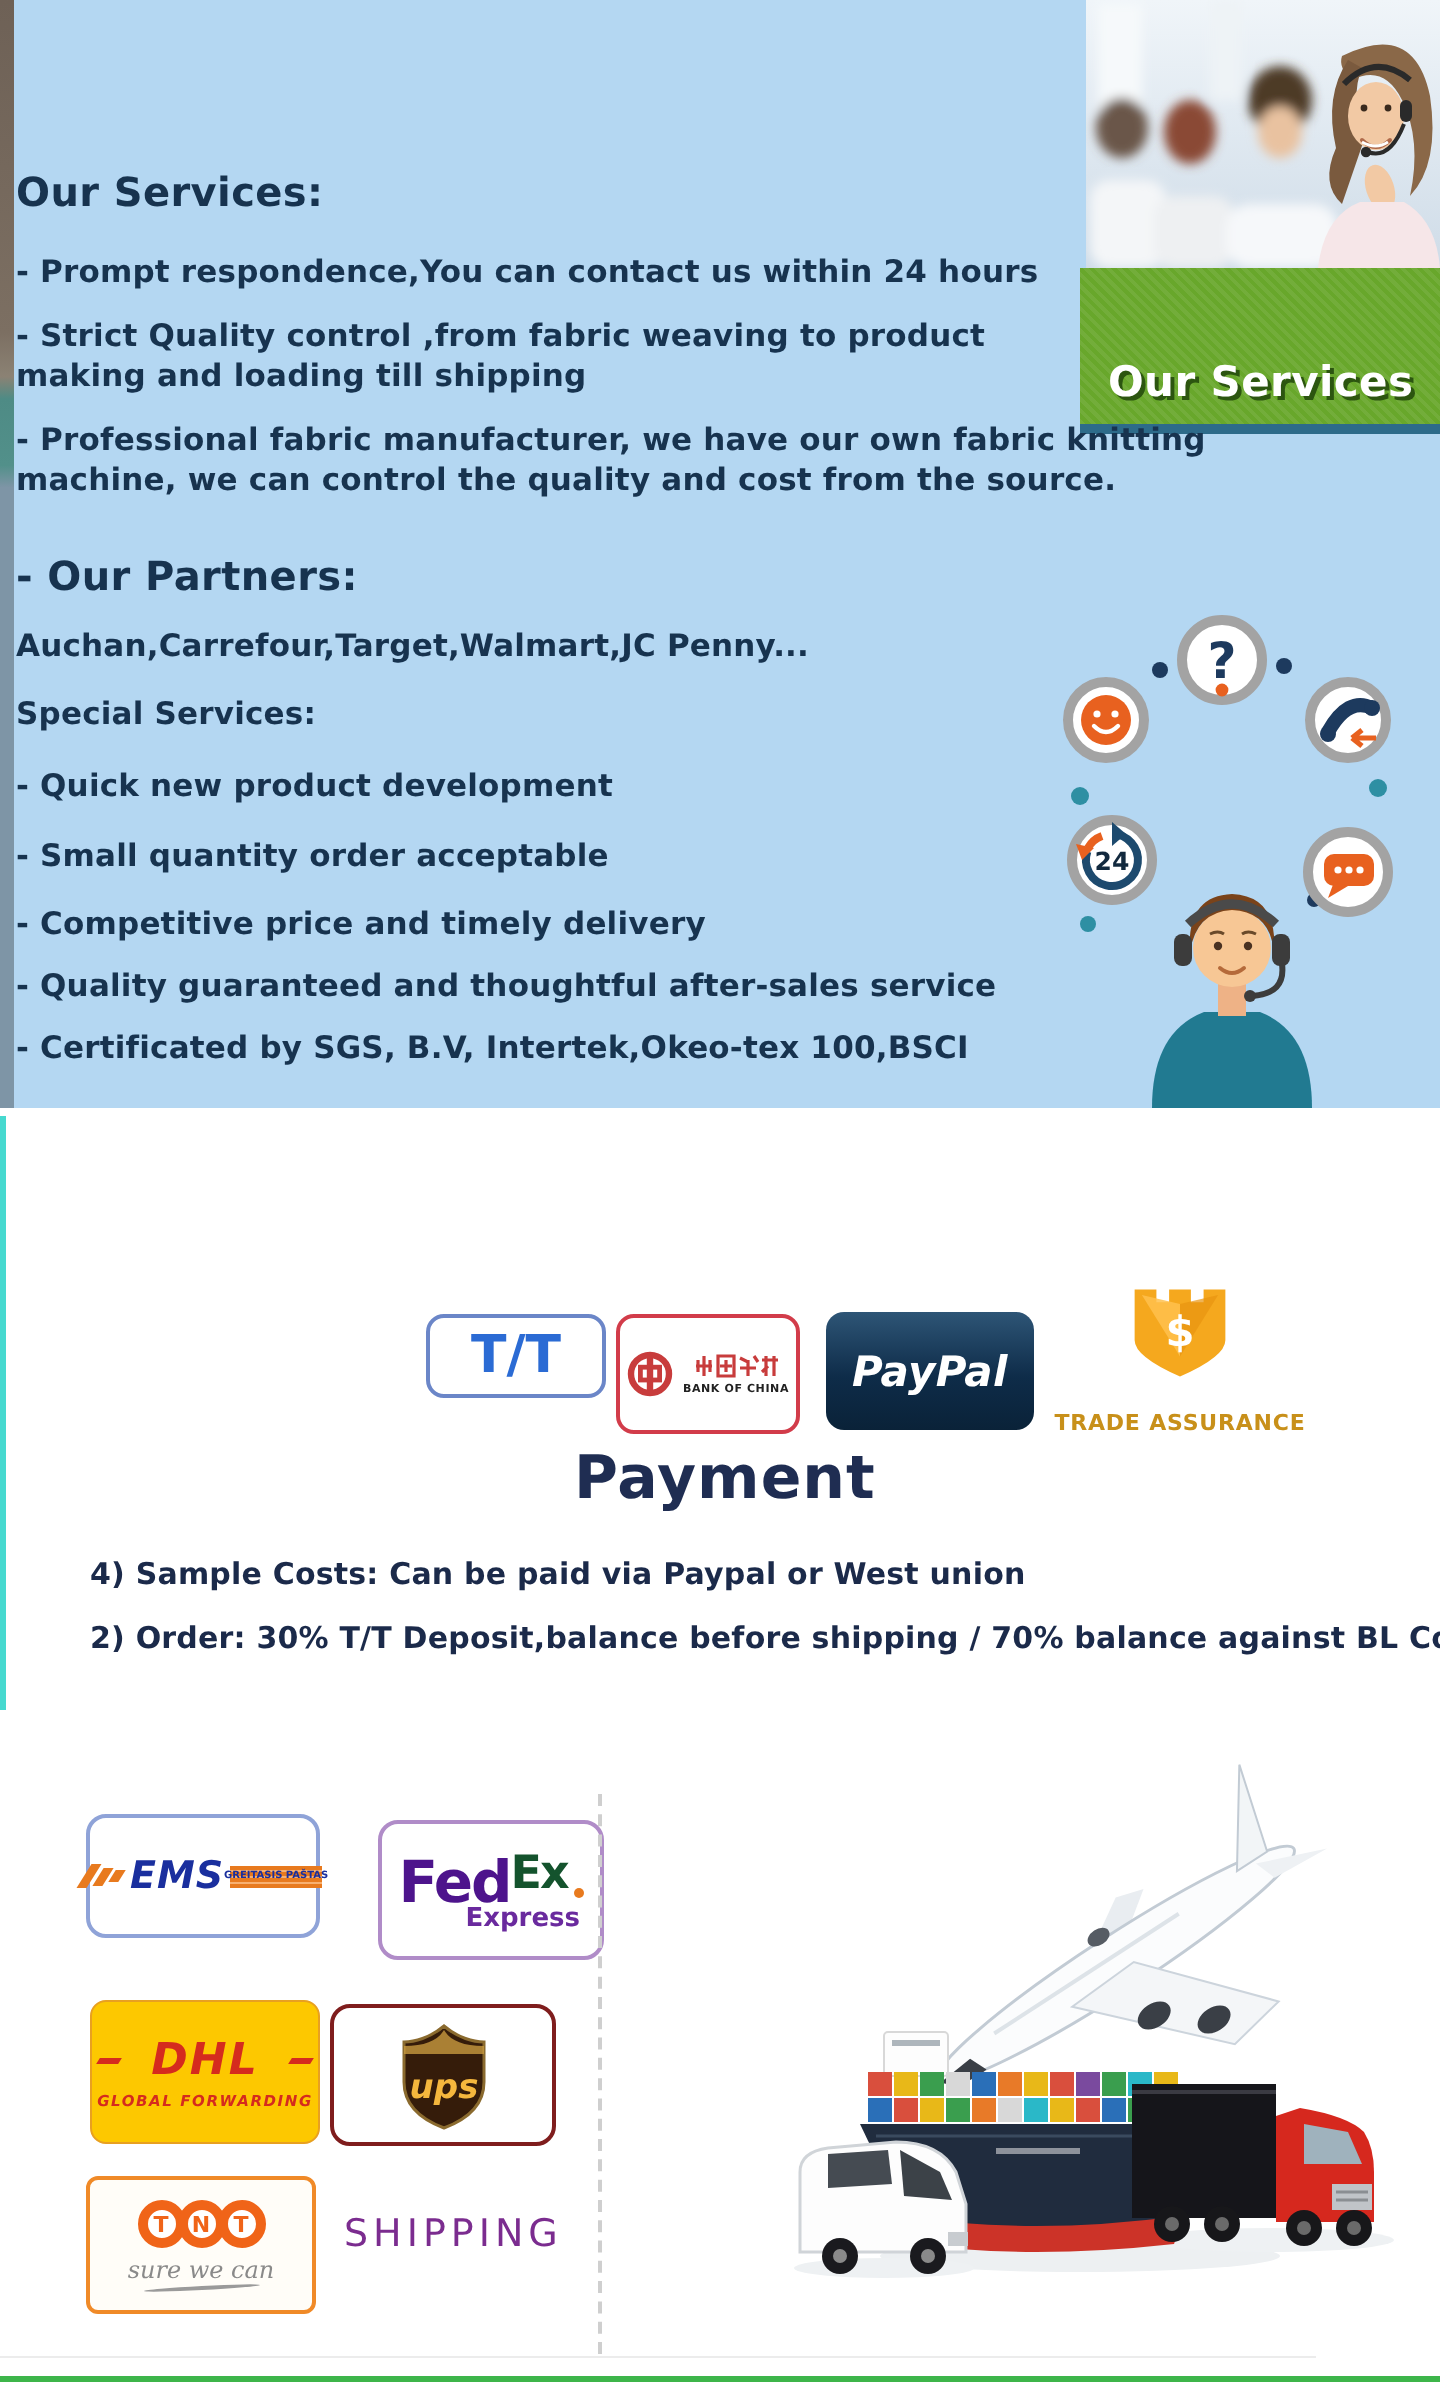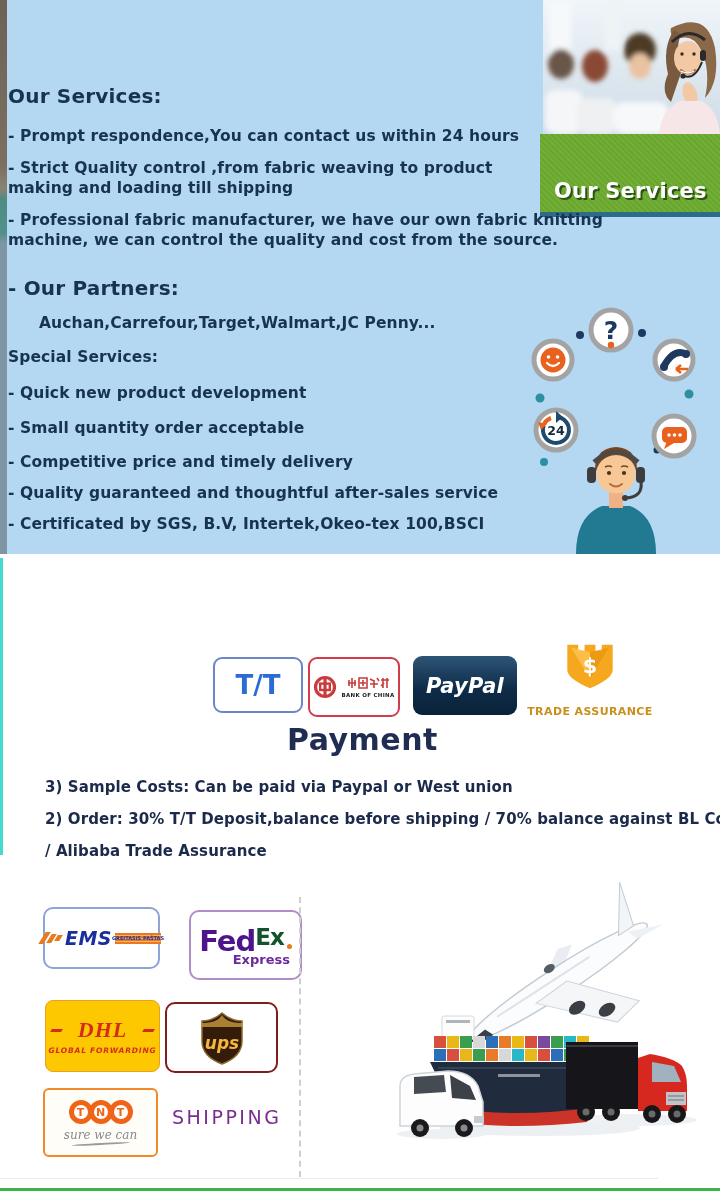--- a/index.html
+++ b/index.html
@@ -19,21 +19,21 @@
     text-shadow:2px 2px 0 #2c5510; }
   .banner-under { position:absolute; left:540px; top:212px; width:180px; height:5px; background:#2d6b8a; }
 
   .h { position:absolute; left:8px; color:#17334f; font-weight:bold; font-size:20px; letter-spacing:.2px; }
   .t { position:absolute; left:8px; color:#17334f; font-weight:bold; font-size:15.5px; line-height:20px; letter-spacing:.1px; }
 
   
   .cyan-strip { position:absolute; left:0; top:558px; width:3px; height:297px; background:#46d9cf; }
 
   .badge { position:absolute; display:flex; align-items:center; justify-content:center; border-radius:9px; background:#fff; }
-  .tt { left:213px; top:657px; width:90px; height:56px; border:2px solid #6b86c8;
+  .tt { left:213px; top:657px; width:90px; height:42px; border:2px solid #6b86c8;
         color:#2b6bd4; font-size:26px; font-weight:bold; }
   .boc { left:308px; top:657px; width:92px; height:60px; border:2px solid #d23c4a; gap:4px; }
   .boc-col { display:flex; flex-direction:column; align-items:center; gap:2px; }
   .boc-en { font-size:5.5px; font-weight:bold; color:#222; letter-spacing:.3px; white-space:nowrap; }
   .paypal { left:413px; top:656px; width:104px; height:59px;
         background:linear-gradient(180deg,#2e5576 0%,#0e2c49 55%,#0a2238 100%);
         color:#ffffff; font-size:21px; font-weight:bold; font-style:italic; letter-spacing:.2px;
         border-radius:9px; }
   .ta { position:absolute; left:523px; top:642px; width:134px; height:76px; display:flex; flex-direction:column; align-items:center; }
   .ta-label { margin-top:14px; font-size:11px; font-weight:bold; color:#c8901a; letter-spacing:.4px; white-space:nowrap; }
@@ -53,21 +53,21 @@
   .ems-tag { font-size:5px; font-weight:bold; color:#1a2f9e; white-space:nowrap; }
 
   .fedex-card { left:165px; top:910px; width:113px; height:70px; border:2px solid #b08cc8; border-radius:10px;margin-left:24px; }
   .fedex-row { display:flex; align-items:flex-start; letter-spacing:-1px; }
   .fedex-fed { color:#4d148c; font-size:29px; font-weight:bold; }
   .fedex-ex { color:#14532d; font-size:23px; font-weight:bold; }
   .fedex-reg { width:5px; height:5px; border-radius:50%; background:#e87a1e; margin:20px 0 0 3px; }
   .fedex-tag { color:#6a2a9e; font-size:13px; font-weight:bold; align-self:flex-end; margin:-6px 10px 0 0; letter-spacing:0; }
 
   .dhl-card { left:45px; top:1000px; width:115px; height:72px; background:#fdc800; border:1px solid #e8a020; border-radius:8px; }
-  .dhl-row { display:flex; align-items:center; gap:16px;font-family:Liberation Serif, serif; }
+  .dhl-row { display:flex; align-items:center; gap:16px; }
   .dhl-line { width:11px; height:3px; background:#d52b1e; transform:skewX(-32deg); }
   .dhl-name { color:#d52b1e; font-size:22px; font-weight:bold; font-style:italic; letter-spacing:1px; }
   .dhl-tag { color:#d52b1e; font-size:7.5px; font-weight:bold; font-style:italic; letter-spacing:.8px; margin-top:3px; white-space:nowrap; }
 
   .ups-card { left:165px; top:1002px; width:113px; height:71px; border:2px solid #7f1d1d; border-radius:10px; }
 
   .tnt-card { left:43px; top:1088px; width:115px; height:69px; border:2px solid #f08a28; border-radius:6px; background:#fffdf8; }
   .tnt-row { display:flex; }
   .tnt-ring { width:24px; height:24px; border:5px solid #f06418; border-radius:50%; background:#fff;
     display:flex; align-items:center; justify-content:center; color:#f06418; font-size:11px; font-weight:bold; margin:0 -2px; }
@@ -134,21 +134,21 @@
     <span>Our Services</span>
   </div>
   <div class="banner-under"></div>
 
   <h2 class="h" style="top:84px;">Our Services:</h2>
   <p class="t" style="top:126px; width:560px;">- Prompt respondence,You can contact us within 24 hours</p>
   <p class="t" style="top:158px; width:510px;">-  Strict Quality control ,from fabric weaving  to product making and loading till shipping</p>
   <p class="t" style="top:210px; width:640px;">- Professional fabric manufacturer, we have our own fabric knitting machine, we can control the quality and cost from the source.</p>
 
   <h2 class="h" style="top:276px;">- Our Partners:</h2>
-  <p class="t" style="top:313px; width:520px;padding-left:31px;">Auchan,Carrefour,Target,Walmart,JC Penny...</p>
+  <p class="t" style="top:313px; width:520px;">Auchan,Carrefour,Target,Walmart,JC Penny...</p>
   <p class="t" style="top:347px; width:300px;">Special Services:</p>
   <p class="t" style="top:418px; width:500px;">- Small quantity order acceptable</p>
   <p class="t" style="top:383px; width:500px;">-  Quick new product development</p>
   <p class="t" style="top:452px; width:500px;">- Competitive price and timely delivery</p>
   <p class="t" style="top:483px; width:520px;">- Quality guaranteed and thoughtful after-sales service</p>
   <p class="t" style="top:514px; width:520px;">- Certificated by SGS, B.V, Intertek,Okeo-tex 100,BSCI</p>
 
   <svg class="csr" viewBox="0 0 204 264">
 
     <circle cx="66" cy="45" r="4" fill="#1d3a5e"></circle>
@@ -250,23 +250,22 @@
       <path d="M4,3 h12 v7 h7 v-7 h12 v7 h7 v-7 h12 v28 q0,9 -25,20 q-25,-11 -25,-20 Z" fill="#f5a81e"></path>
       <polygon points="29,11 8,6 29,40" fill="#ffc14d" opacity="0.85"></polygon>
       <polygon points="29,11 50,6 29,40" fill="#e8940f" opacity="0.7"></polygon>
       <text x="29" y="34" text-anchor="middle" font-size="23" font-weight="bold" fill="#ffffff">$</text>
     </svg>
     <span class="ta-label">TRADE ASSURANCE</span>
   </div>
 
   <h2 class="pay-title">Payment</h2>
 
-  <p class="note" style="top:778px;">3) Sample Costs: Can be paid via Paypal or West union</p>
+  <p class="note" style="top:778px;">4) Sample Costs: Can be paid via Paypal or West union</p>
   <p class="note" style="top:810px;">2) Order: 30% T/T Deposit,balance before shipping / 70% balance against BL Copy</p>
-  <p class="note" style="top:842px;">/ Alibaba Trade Assurance</p>
 
   <div class="card ems-card">
     <div class="ems-row">
       <div class="chev"></div>
       <div class="chev c2"></div>
       <div class="chev c3"></div>
       <span class="ems-name">EMS</span>
       <div class="ems-bar">
         <span class="ems-tag">GREITASIS PAŠTAS</span>
       </div>

